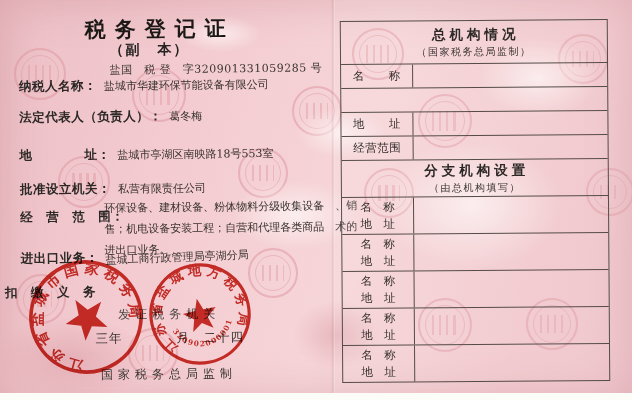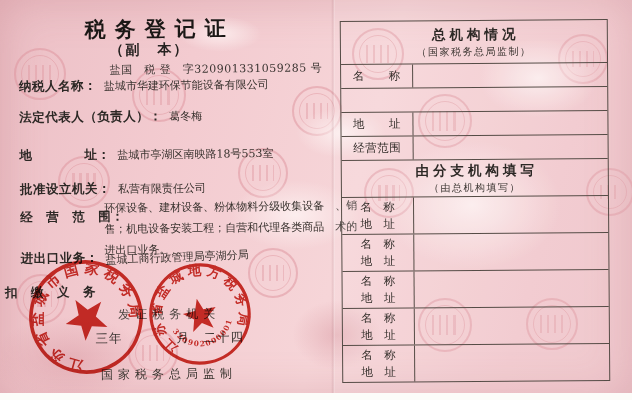--- a/index.html
+++ b/index.html
@@ -173,21 +173,21 @@
       <div class="row">
         <div class="lab">地　　址</div>
         <div class="val"></div>
       </div>
       <div class="row">
         <div class="lab">经营范围</div>
         <div class="val"></div>
       </div>
 
       <div class="tbl-head th-small">
-        <div class="t1">由分支机构填写</div>
+        <div class="t1">分支机构设置</div>
         <div class="t2">（由总机构填写）</div>
       </div>
 
       <div class="group">
         <div class="lab">
           <span>名　称</span>
           <span>地　址</span>
         </div>
         <div class="val"></div>
       </div>

